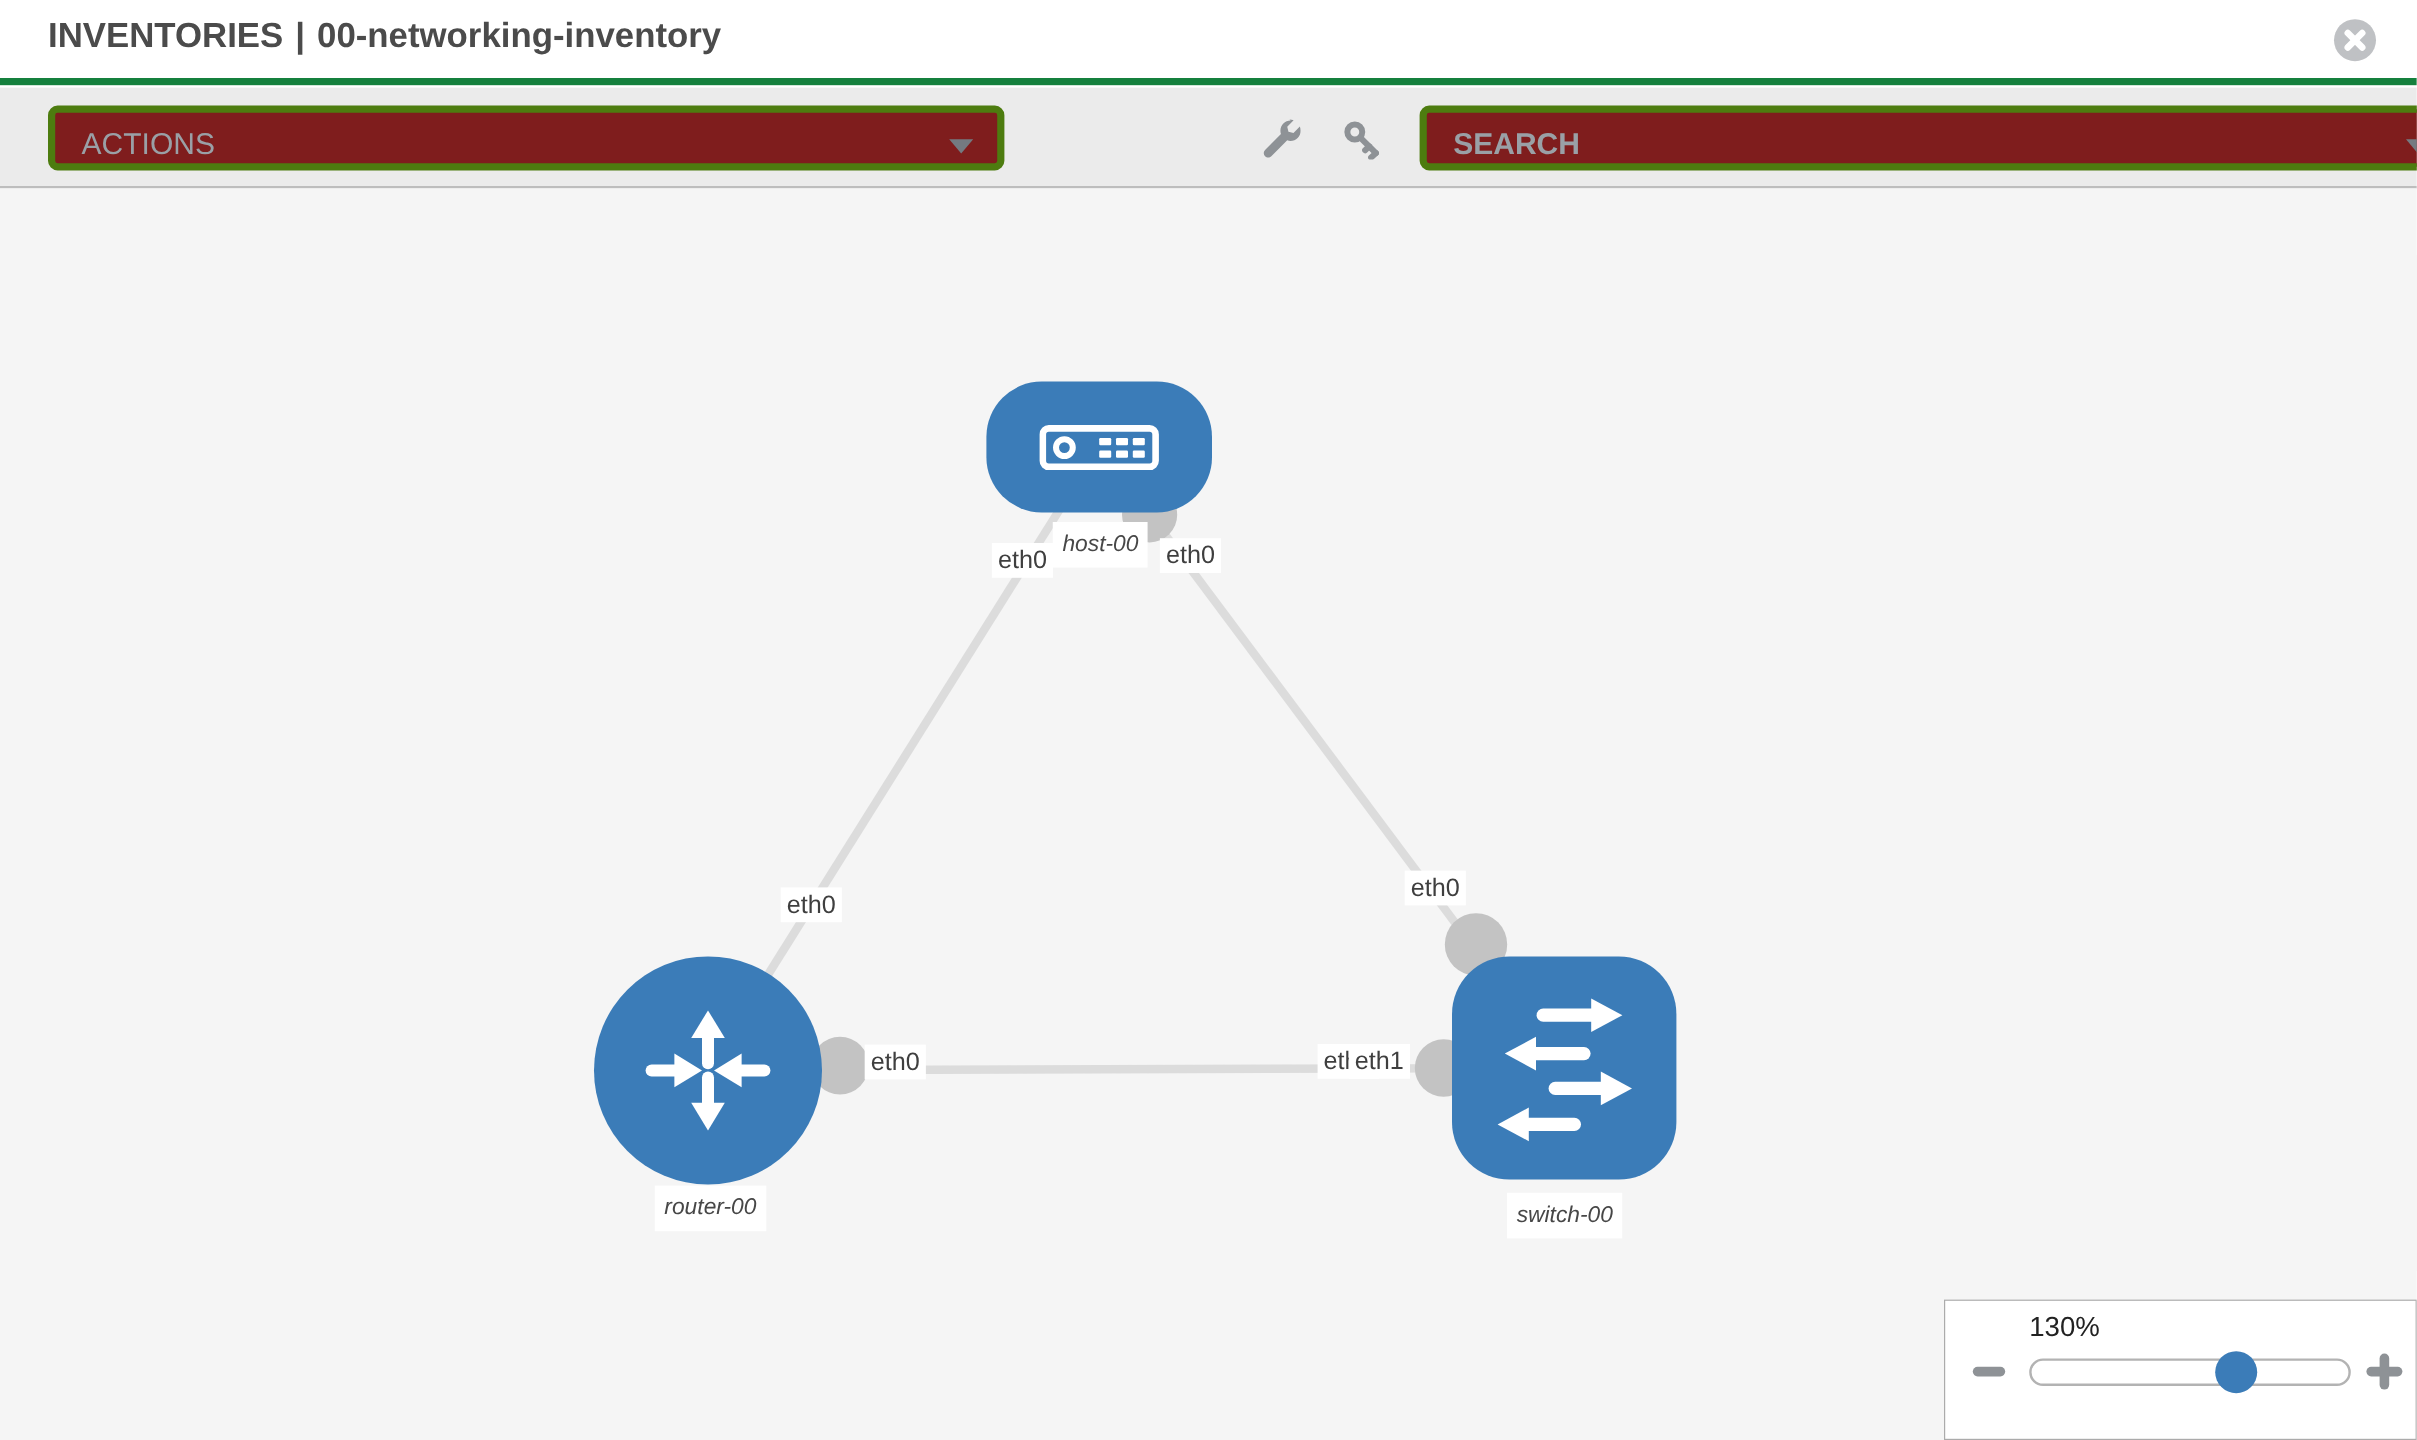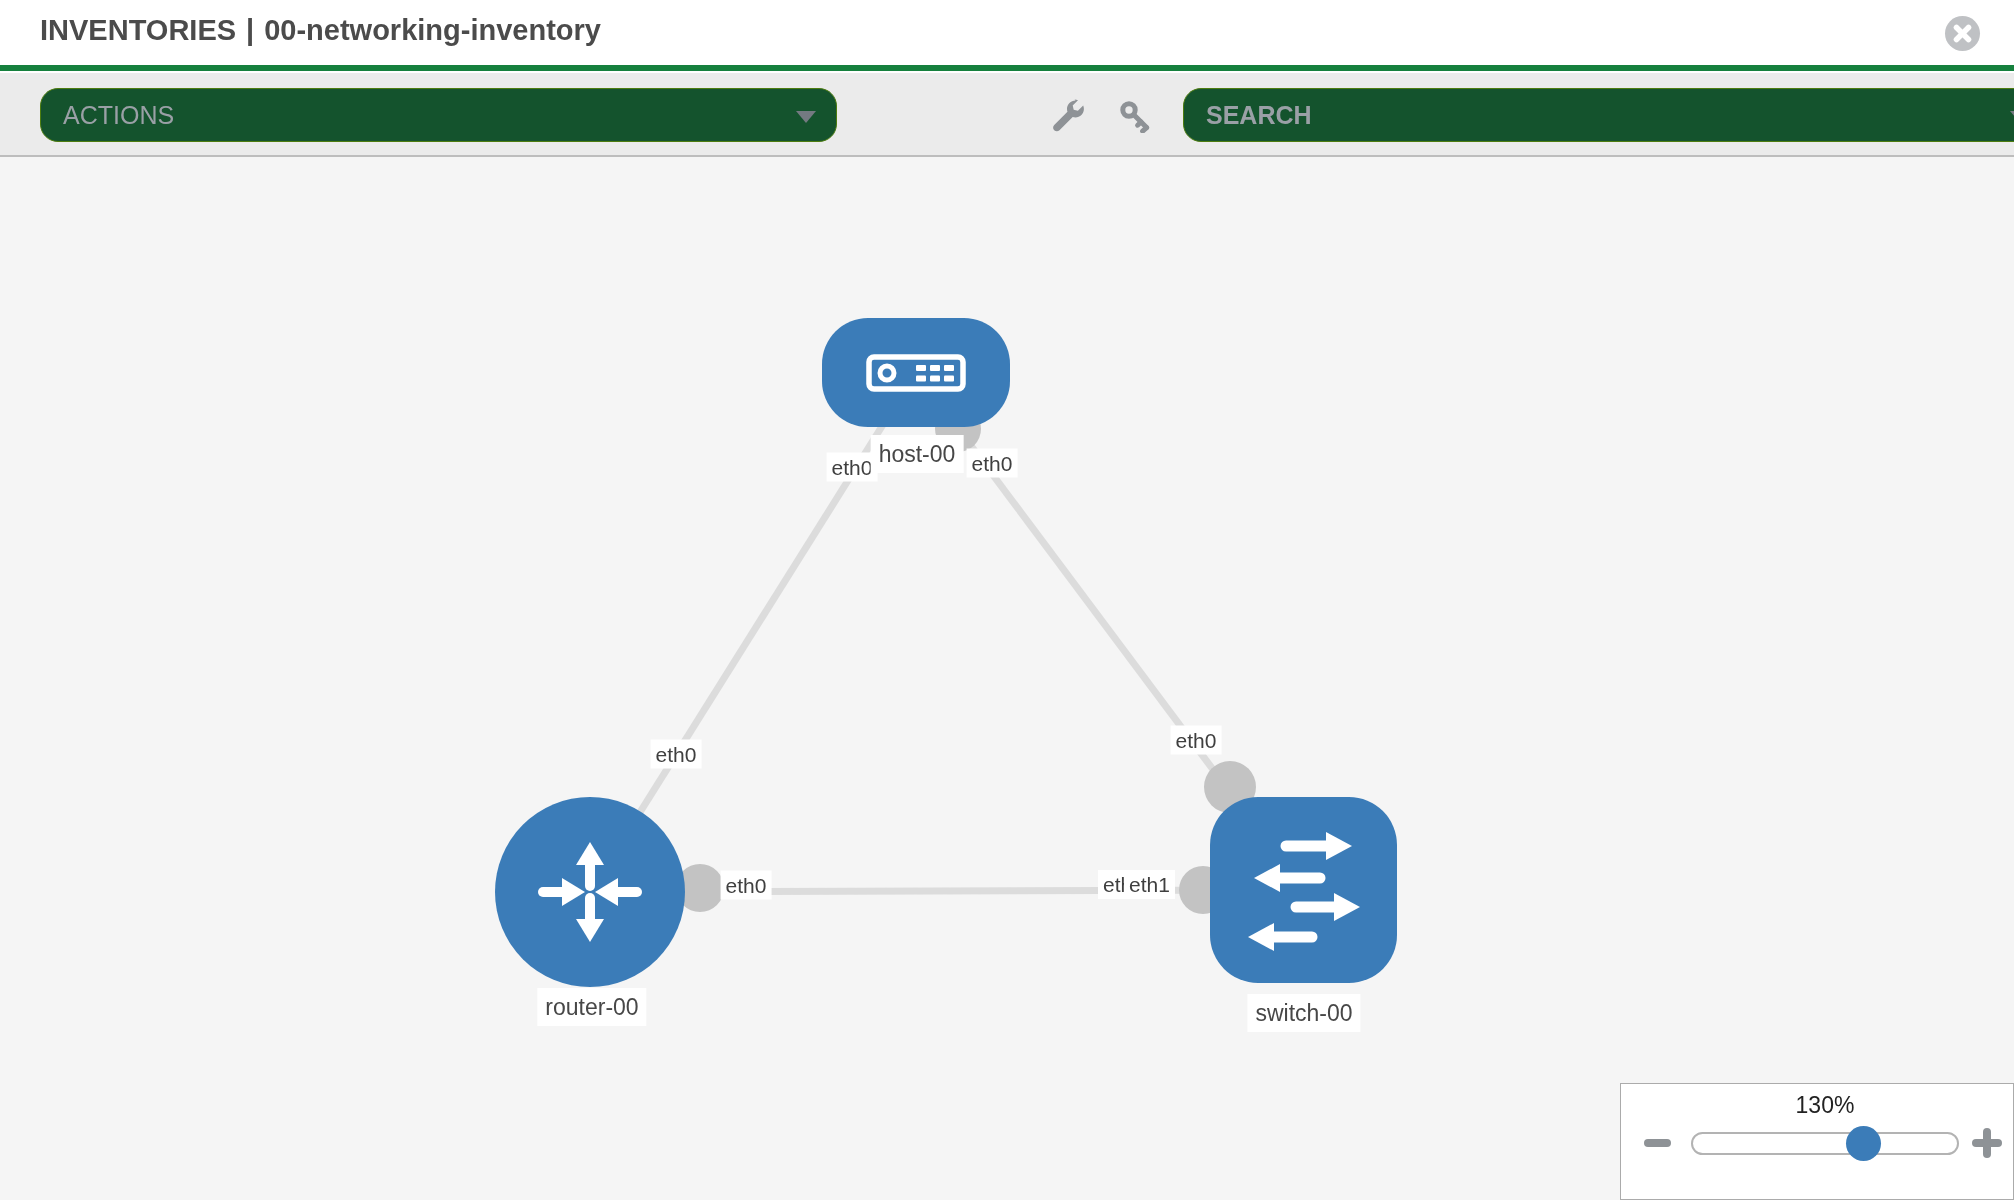--- a/index.html
+++ b/index.html
@@ -11,22 +11,22 @@
   .header { position:absolute; left:0; top:0; width:2014px; height:71px; background:#fff;
             border-bottom:6px solid #15803d; }
   .title { position:absolute; left:40px; top:14px; font-size:29px; font-weight:bold; color:#4b4b4b; }
   .title .sep { margin:0 10px; }
   .close-btn { position:absolute; left:1945px; top:16px; width:35px; height:35px; border-radius:50%;
                background:#bfc1c4; cursor:pointer; display:flex; align-items:center; justify-content:center; }
 
   
   .toolbar { position:absolute; left:0; top:73px; width:2014px; height:84px; background:#ebebeb;
              border-bottom:2px solid #bdbdbd; }
-  .select { position:absolute; top:15px; height:54px; background:#14532d; border:1px solid #4d7c0f;
-            border-radius:18px; font-size:25px; color:#9aa0a6; line-height:52px; padding-left:22px;
+  .select { position:absolute; top:15px; height:54px; background:#7f1d1d; border:6px solid #4d7c0f;
+            border-radius:8px; font-size:25px; color:#9aa0a6; line-height:52px; padding-left:22px;
             cursor:pointer; }
   .select .caret { position:absolute; right:20px; top:22px; width:0; height:0;
                    border-left:10px solid transparent; border-right:10px solid transparent;
                    border-top:12px solid #747a81; }
   .sel-actions { left:40px; width:797px; }
   .sel-search  { left:1183px; width:868px;font-weight:bold; }
   .tool-ico { position:absolute; top:26px; width:34px; height:34px; cursor:pointer; }
   .tool-wrench { left:1050px; }
   .tool-key { left:1118px; }
 
@@ -35,27 +35,27 @@
   .links-svg { position:absolute; left:0; top:0; width:2014px; height:1043px; z-index:1; }
   .connector { position:absolute; border-radius:50%; background:#c3c3c3; z-index:2; }
   .node { position:absolute; background:#3b7cb8; z-index:3; cursor:pointer;
           display:flex; align-items:center; justify-content:center; }
   .node-host   { left:822px; top:161px; width:188px; height:109px; border-radius:46px; }
   .node-router { left:495px; top:640px; width:190px; height:190px; border-radius:50%; }
   .node-switch { left:1210px; top:640px; width:187px; height:186px; border-radius:48px; }
   .if-label { position:absolute; background:#fff; color:#3f3f3f; font-size:21px; line-height:27px;
               padding:1px 5px; z-index:4; white-space:nowrap; }
   .if-center { transform:translate(-50%,-50%); }
-  .node-label { position:absolute; background:#fff; color:#474747; font-size:23px; line-height:36px;
-                padding:1px 8px; z-index:5; transform:translate(-50%,-50%); white-space:nowrap; }
+  .node-label { position:absolute; background:#fff; color:#474747; font-size:19px; line-height:36px;
+                padding:1px 8px; z-index:5; transform:translate(-50%,-50%); white-space:nowrap;font-style:italic; }
 
   
   .zoom-panel { position:absolute; left:1620px; top:1083px; width:394px; height:117px; background:#fff;
                 border:1px solid #ababab; z-index:10; }
-  .zoom-level { position:absolute; left:70px; top:8px; width:268px; text-align:center;
+  .zoom-level { position:absolute; left:70px; top:8px; width:268px; text-align:left;
                 font-size:23px; color:#222; }
   .zoom-minus { position:absolute; left:23px; top:55px; width:27px; height:8px; border-radius:4px;
                 background:#8e9296; cursor:pointer; }
   .zoom-track { position:absolute; left:70px; top:48px; width:268px; height:23px; border-radius:12px;
                 border:2px solid #b3b3b3; background:#fff; cursor:pointer; }
   .zoom-thumb { position:absolute; left:225px; top:42px; width:35px; height:35px; border-radius:50%;
                 background:#3b7cb8; cursor:pointer; }
   .zoom-plus { position:absolute; left:351px; top:44px; width:30px; height:30px; cursor:pointer; }
   .zoom-plus div { position:absolute; background:#8e9296; border-radius:4px; }
   .zoom-plus .ph { left:0; top:11px; width:30px; height:8px; }

